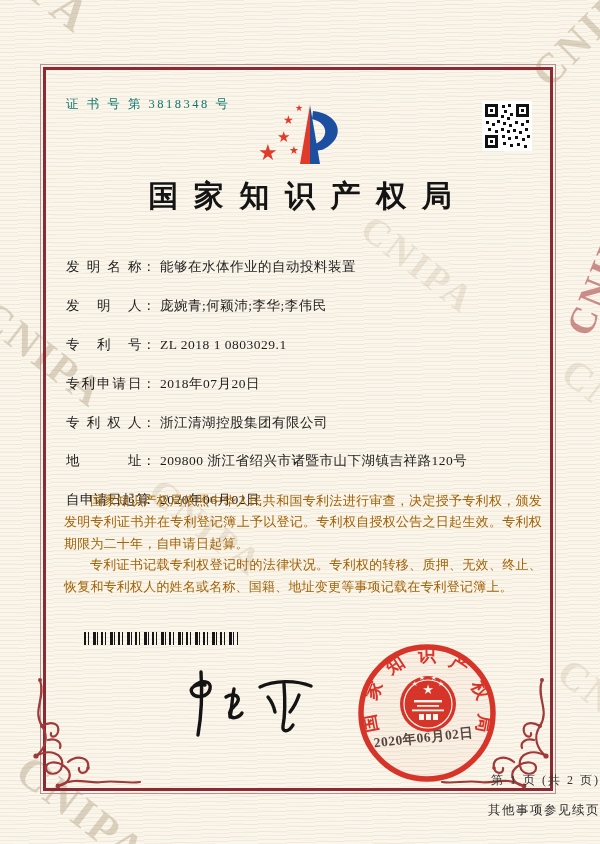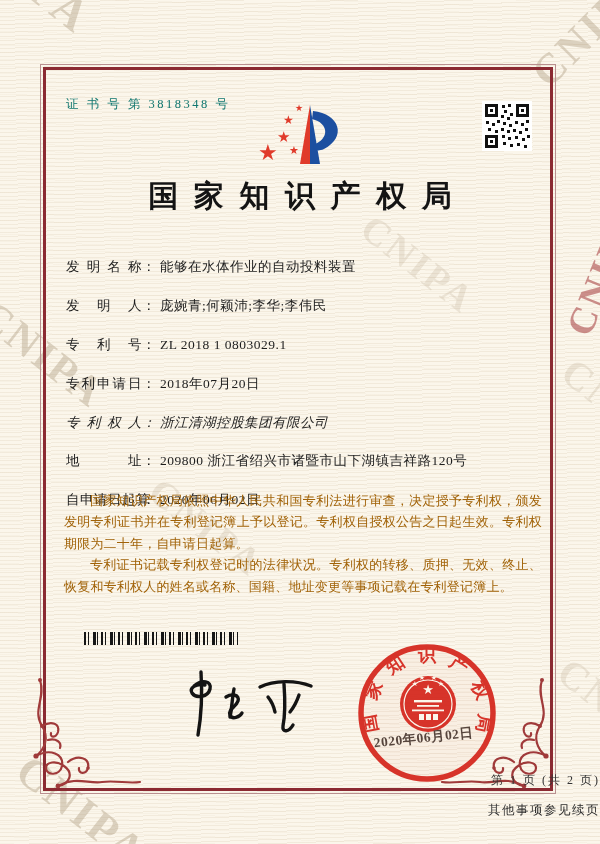--- a/index.html
+++ b/index.html
@@ -133,21 +133,21 @@
     </div>
     <div class="frow" style="top:286px;">
       <span class="flabel">发明人</span><span class="fcolon">：</span><span>庞婉青;何颖沛;李华;李伟民</span>
     </div>
     <div class="frow" style="top:325px;">
       <span class="flabel">专利号</span><span class="fcolon">：</span><span>ZL 2018 1 0803029.1</span>
     </div>
     <div class="frow" style="top:364px;">
       <span class="flabel">专利申请日</span><span class="fcolon">：</span><span>2018年07月20日</span>
     </div>
-    <div class="frow" style="top:403px;font-style:italic;">
+    <div class="frow" style="top:403px;">
       <span class="flabel">专利权人</span><span class="fcolon">：</span><span>浙江清湖控股集团有限公司</span>
     </div>
     <div class="frow" style="top:441px;">
       <span class="flabel">地址</span><span class="fcolon">：</span><span>209800 浙江省绍兴市诸暨市山下湖镇吉祥路120号</span>
     </div>
     <div class="frow" style="top:480px;width:474px;">
       <span>
         <span class="flabel">自申请日起算</span><span class="fcolon">：</span><span>2020年06月02日</span>
       </span>
     </div>

